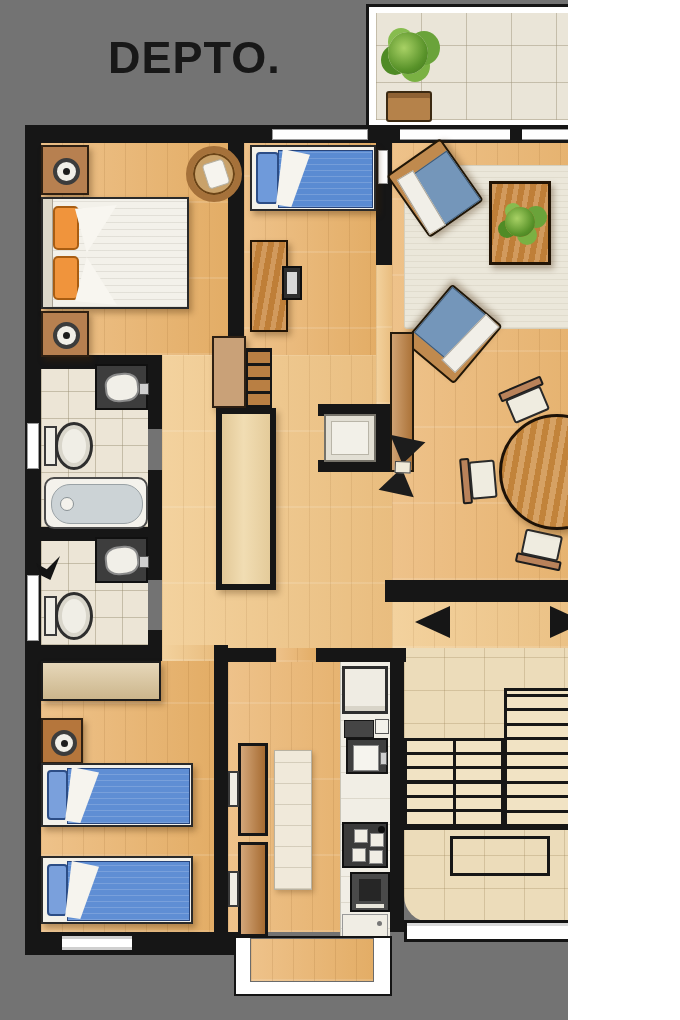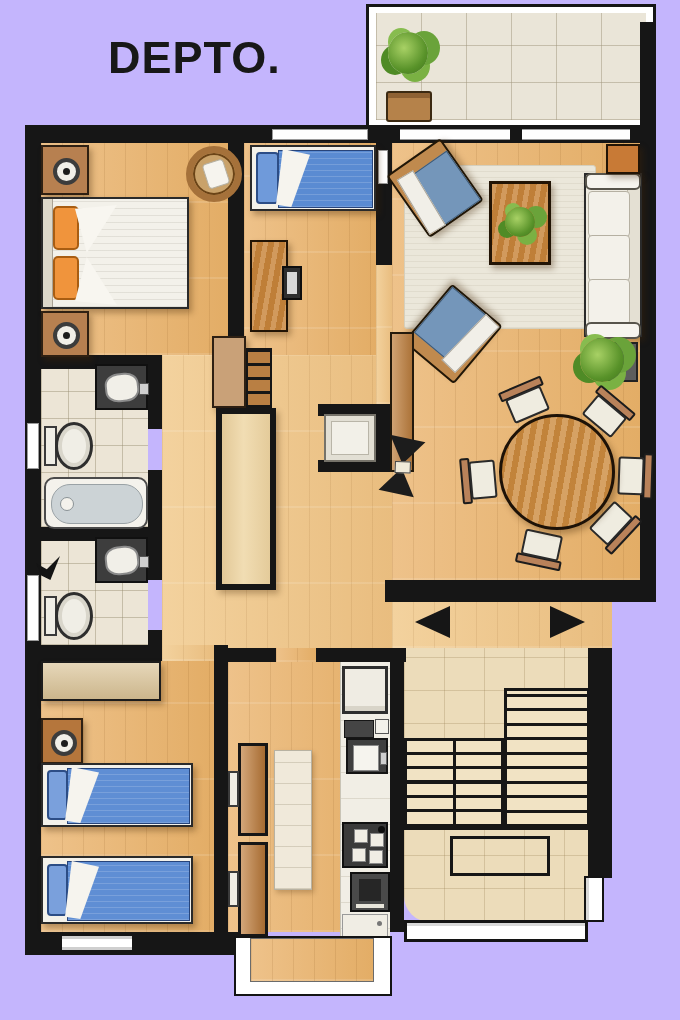--- a/index.html
+++ b/index.html
@@ -1,16 +1,16 @@
 <!DOCTYPE html>
 <html><head>
 <meta charset="utf-8">
 <style>
   html,body{margin:0;padding:0;background:#fff;}
-  #stage{position:relative;width:680px;height:1020px;background:#c4b5fd;overflow:hidden;
+  #stage{position:relative;width:568px;height:1020px;background:#737373;overflow:hidden;
          font-family:"Liberation Sans",sans-serif;}
   .abs{position:absolute;}
   .w{position:absolute;background:#161616;}
   .win{position:absolute;background:#ffffff;box-shadow:inset 0 0 0 1px #9a9a9a;}
   .title{position:absolute;left:108px;top:32px;font-size:45px;font-weight:800;
          letter-spacing:1px;color:#181818;}
   
   .wood{background-color:#e9bc7e;background-image:
     repeating-linear-gradient(90deg,rgba(122,72,18,.12) 0 1px,transparent 1px 21px),
     repeating-linear-gradient(0deg,rgba(255,255,255,.12) 0 2px,transparent 2px 76px),

